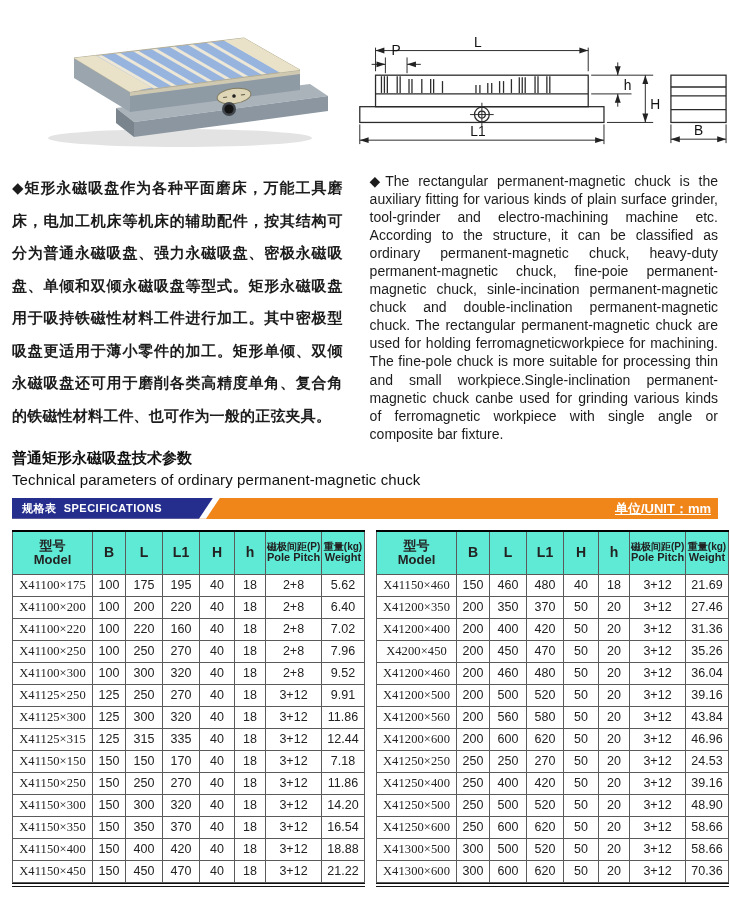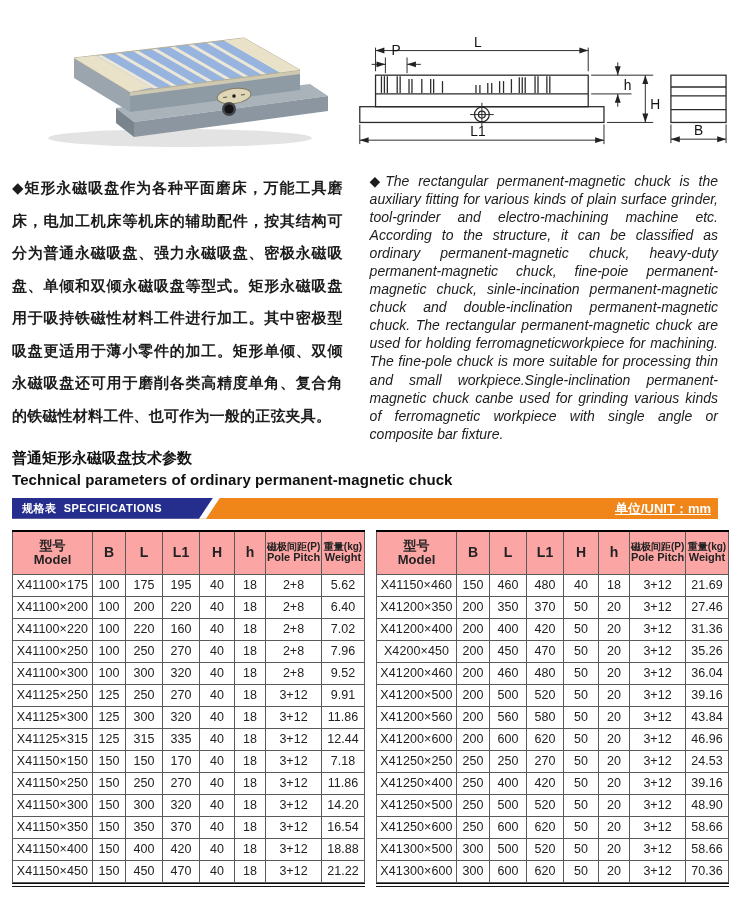--- a/index.html
+++ b/index.html
@@ -11,50 +11,50 @@
   .photo-svg{width:334px;height:142px;flex:0 0 auto;}
   .draw-svg{width:384px;height:142px;flex:0 0 auto;}
   .draw-svg line,.draw-svg rect,.draw-svg circle,.draw-svg path.o{stroke:#2b2b2b;stroke-width:1.3;fill:none;}
   .draw-svg .dim{stroke:#2b2b2b;stroke-width:1;fill:none;}
   .draw-svg text{font-family:"Liberation Sans",sans-serif;font-size:14px;fill:#111;}
   .draw-svg path.ah{fill:#222;stroke:none;}
 
   
   .intro{display:flex;padding:14px 12px 0 12px;gap:27px;}
   .intro-zh{width:334px;font-size:15px;font-weight:bold;line-height:2.17;text-align:justify;color:#1c1c1c;letter-spacing:.2px;}
-  .intro-en{width:352px;font-size:14px;line-height:1.29;color:#1c1c1c;text-align:justify;font-style:italic;}
+  .intro-en{width:352px;font-size:14px;line-height:1.29;color:#1c1c1c;text-align:justify;}
 
   
   .sect{padding:6px 12px 0 12px;}
   .sect .t1{font-size:15px;font-weight:bold;color:#111;font-family:Liberation Mono, monospace;}
-  .sect .t2{font-size:15px;font-weight:bold;color:#111;margin-top:3px;letter-spacing:.1px;}
+  .sect .t2{font-size:15px;font-weight:normal;color:#111;margin-top:3px;letter-spacing:.1px;}
 
   
   .specbar{position:relative;height:21px;margin:10px 12px 0 12px;background:#f08519;}
   .specbar .wedge-w{position:absolute;left:0;top:0;height:100%;width:208px;background:#fff;
     clip-path:polygon(0 0,100% 0,calc(100% - 14px) 100%,0 100%);}
   .specbar .wedge-n{position:absolute;left:0;top:0;height:100%;width:201px;background:#252e8c;
     clip-path:polygon(0 0,100% 0,calc(100% - 14px) 100%,0 100%);}
   .specbar .lbl{position:absolute;left:10px;top:0;line-height:21px;color:#fff;font-size:11px;font-weight:bold;letter-spacing:.5px;}
   .specbar .unit{position:absolute;right:7px;top:0;line-height:21px;color:#fff;font-size:13px;font-weight:bold;text-decoration:underline;}
 
   
   .tables{display:flex;gap:11px;padding:11px 12px 0 12px;}
   .tbl-wrap{border-bottom:4px double #111;}
   table.spec{border-collapse:collapse;table-layout:fixed;width:352px;font-size:12.5px;}
   table.spec th,table.spec td{border:1px solid #5a5a5a;text-align:center;padding:0 1px;color:#222;
     height:21px;line-height:1.05;overflow:hidden;white-space:nowrap;}
   table.spec thead tr{border-top:2px solid #000;}
-  table.spec thead th{background:#fca5a5;font-weight:bold;font-size:14px;height:42px;}
+  table.spec thead th{background:#5eead4;font-weight:bold;font-size:14px;height:42px;}
   table.spec thead th .zh{font-size:13px;}
   table.spec thead th .en{font-size:13px;}
   table.spec thead th.small .zh{font-size:10px;}
   table.spec thead th.small .en{font-size:11px;}
   table.spec td{font-size:12.5px;}
-  table.spec td:first-child{letter-spacing:.1px;}
+  table.spec td:first-child{letter-spacing:.1px;font-family:Liberation Serif, serif;}
 </style>
 </head>
 <body>
 
 <div class="page">
 
   <div class="figs">
 
     <svg class="photo-svg" viewBox="0 0 334 142" aria-hidden="true">
       <defs>

